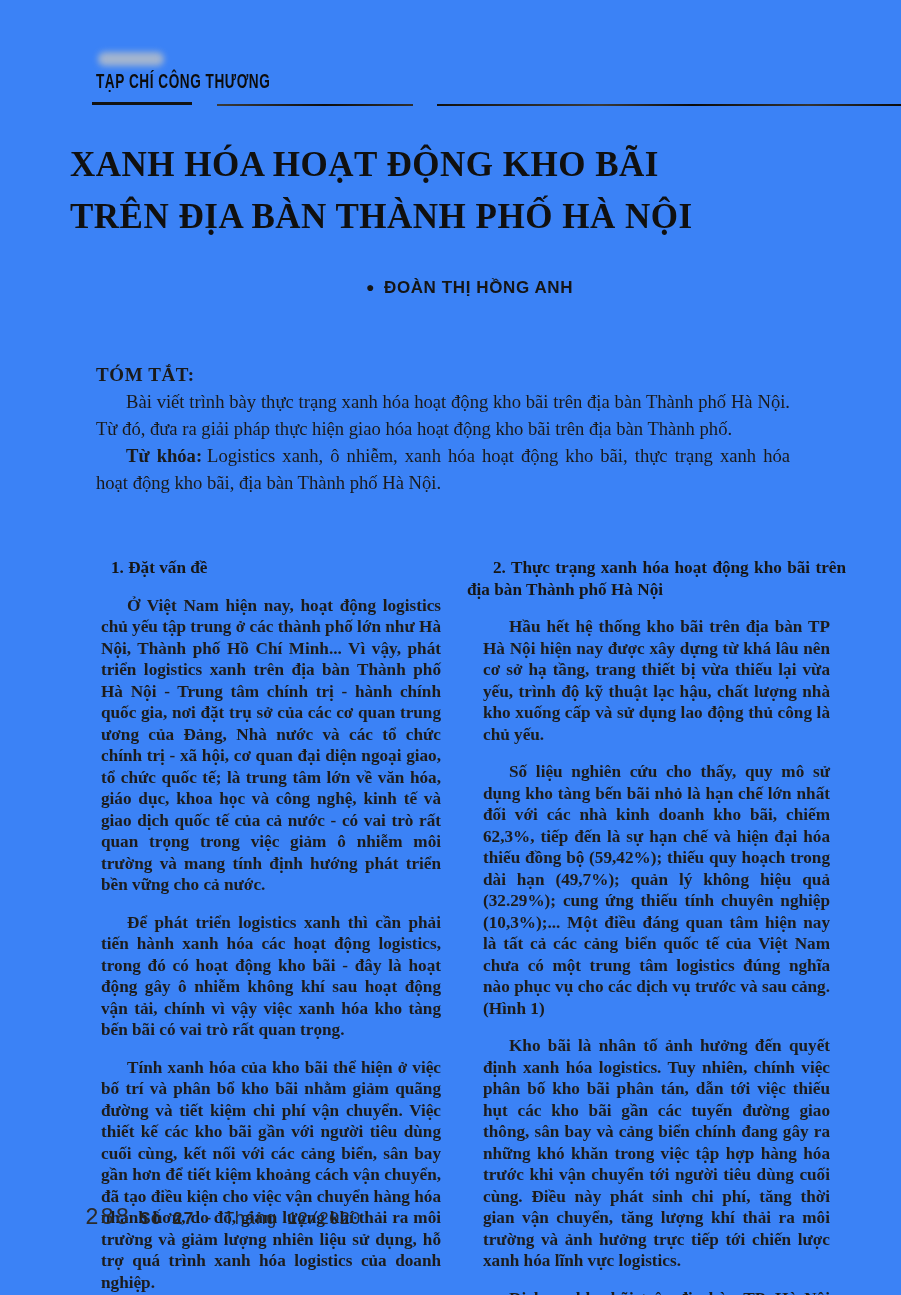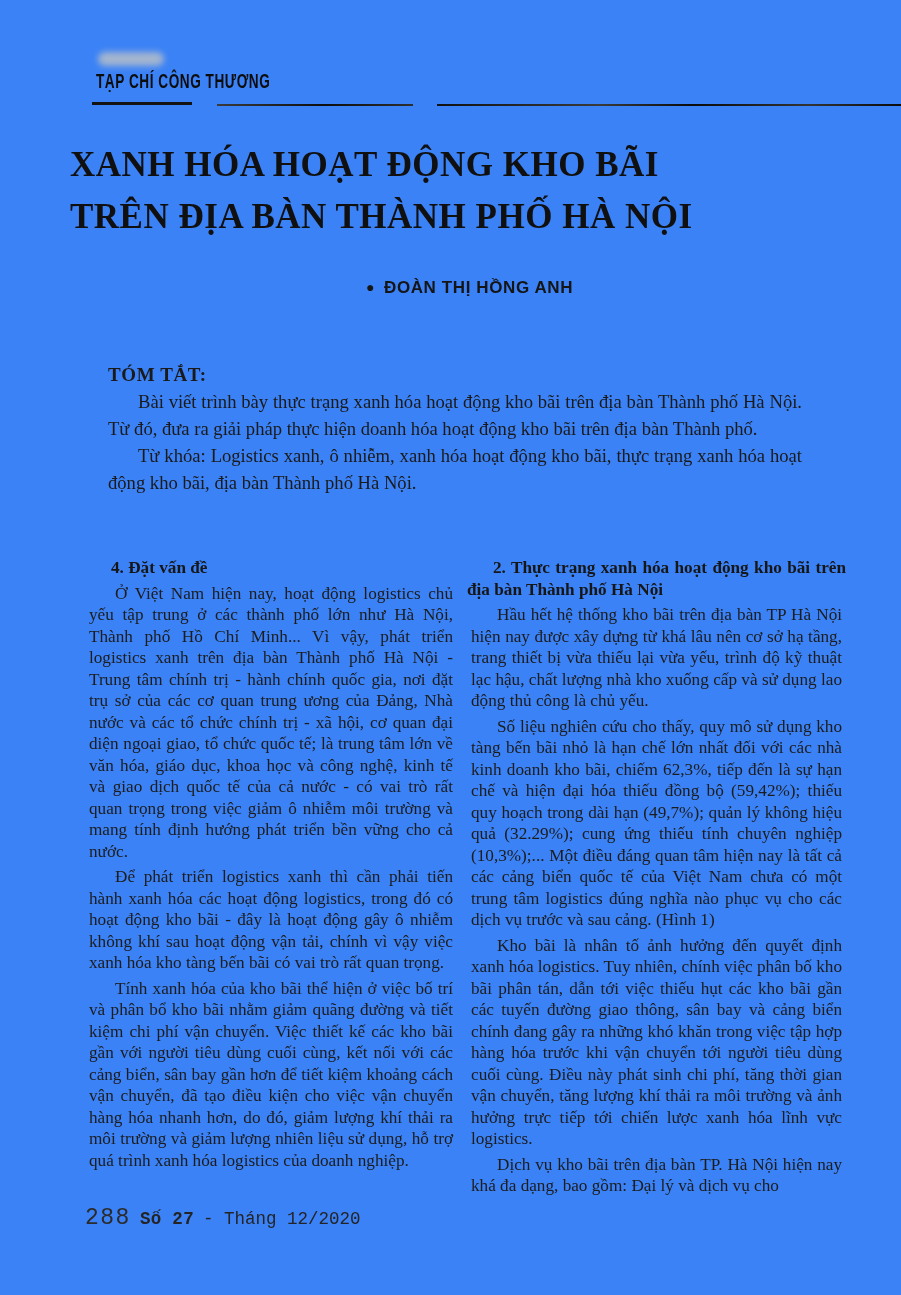--- a/index.html
+++ b/index.html
@@ -28,34 +28,34 @@
            text-align:left; font-size:35px; line-height:52px; font-weight:700;
            letter-spacing:.5px; color:#101010; }
 
   
   .author { position:absolute; left:82px; top:278px; width:775px; text-align:center;
             font-family:"Liberation Sans", sans-serif; font-weight:700; font-size:17px;
             letter-spacing:.6px; color:#151515; }
   .author .bullet { font-size:14px; margin-right:9px; position:relative; top:-1px; }
 
   
-  .abstract { position:absolute; left:108px; top:362px; width:694px;
+  .abstract { position:absolute; left:96px; top:362px; width:694px;
               font-size:18.6px; line-height:26.9px; text-align:justify; color:#1a1a1a; }
   .abstract-heading { font-weight:700; font-size:19px; letter-spacing:.6px; }
   .abstract p { margin:0; text-indent:30px; }
-  .kw-label { font-weight:400; margin-right:5px; }
+  .kw-label { font-weight:700; margin-right:5px; }
 
   
   .col { position:absolute; top:557px; font-size:17.2px; line-height:21.5px;
          text-align:justify; color:#1c1c1c; }
   .col-left  { left:85px;  width:372px; }
   .col-right { left:467px; width:379px; }
   .col h2 { font-size:17.2px; line-height:21.5px; font-weight:700; margin:0;
             text-indent:26px; text-align:justify; color:#161616; }
-  .col p  { margin:4px; text-indent:26px; }
+  .col p  { margin:16px; text-indent:26px;font-weight:bold; }
 
   
   .footer { position:absolute; left:85px; top:1205px;
             font-family:Liberation Mono, monospace; color:#242424; font-size:17.5px;
             display:flex; align-items:baseline; gap:9px; }
   .footer .pagenum { font-size:23px; letter-spacing:1.5px; color:#2b2b2b; }
   .footer .issue   { font-weight:700; letter-spacing:.3px; }
 </style>
 </head>
 <body>
@@ -70,26 +70,26 @@
   <div class="rule rule-c"></div>
 
   <h1 class="title"><span>XANH HÓA HOẠT ĐỘNG KHO BÃI</span><br><span>TRÊN ĐỊA BÀN THÀNH PHỐ HÀ NỘI</span></h1>
 
   <div class="author">
     <span class="bullet">●</span><span>ĐOÀN THỊ HỒNG ANH</span>
   </div>
 
   <div class="abstract">
     <div class="abstract-heading">TÓM TẮT:</div>
-    <p>Bài viết trình bày thực trạng xanh hóa hoạt động kho bãi trên địa bàn Thành phố Hà Nội. Từ đó, đưa ra giải pháp thực hiện doanh hóa hoạt động kho bãi trên địa bàn Thành phố.</p>
+    <p>Bài viết trình bày thực trạng xanh hóa hoạt động kho bãi trên địa bàn Thành phố Hà Nội. Từ đó, đưa ra giải pháp thực hiện giao hóa hoạt động kho bãi trên địa bàn Thành phố.</p>
     <p><span class="kw-label">Từ khóa:</span><span>Logistics xanh, ô nhiễm, xanh hóa hoạt động kho bãi, thực trạng xanh hóa hoạt động kho bãi, địa bàn Thành phố Hà Nội.</span></p>
   </div>
 
   <div class="col col-left">
-    <h2>4. Đặt vấn đề</h2>
+    <h2>1. Đặt vấn đề</h2>
     <p>Ở Việt Nam hiện nay, hoạt động logistics chủ yếu tập trung ở các thành phố lớn như Hà Nội, Thành phố Hồ Chí Minh... Vì vậy, phát triển logistics xanh trên địa bàn Thành phố Hà Nội - Trung tâm chính trị - hành chính quốc gia, nơi đặt trụ sở của các cơ quan trung ương của Đảng, Nhà nước và các tổ chức chính trị - xã hội, cơ quan đại diện ngoại giao, tổ chức quốc tế; là trung tâm lớn về văn hóa, giáo dục, khoa học và công nghệ, kinh tế và giao dịch quốc tế của cả nước - có vai trò rất quan trọng trong việc giảm ô nhiễm môi trường và mang tính định hướng phát triển bền vững cho cả nước.</p>
     <p>Để phát triển logistics xanh thì cần phải tiến hành xanh hóa các hoạt động logistics, trong đó có hoạt động kho bãi - đây là hoạt động gây ô nhiễm không khí sau hoạt động vận tải, chính vì vậy việc xanh hóa kho tàng bến bãi có vai trò rất quan trọng.</p>
     <p>Tính xanh hóa của kho bãi thể hiện ở việc bố trí và phân bổ kho bãi nhằm giảm quãng đường và tiết kiệm chi phí vận chuyển. Việc thiết kế các kho bãi gần với người tiêu dùng cuối cùng, kết nối với các cảng biển, sân bay gần hơn để tiết kiệm khoảng cách vận chuyển, đã tạo điều kiện cho việc vận chuyển hàng hóa nhanh hơn, do đó, giảm lượng khí thải ra môi trường và giảm lượng nhiên liệu sử dụng, hỗ trợ quá trình xanh hóa logistics của doanh nghiệp.</p>
   </div>
 
   <div class="col col-right">
     <h2>2. Thực trạng xanh hóa hoạt động kho bãi trên địa bàn Thành phố Hà Nội</h2>
     <p>Hầu hết hệ thống kho bãi trên địa bàn TP Hà Nội hiện nay được xây dựng từ khá lâu nên cơ sở hạ tầng, trang thiết bị vừa thiếu lại vừa yếu, trình độ kỹ thuật lạc hậu, chất lượng nhà kho xuống cấp và sử dụng lao động thủ công là chủ yếu.</p>
     <p>Số liệu nghiên cứu cho thấy, quy mô sử dụng kho tàng bến bãi nhỏ là hạn chế lớn nhất đối với các nhà kinh doanh kho bãi, chiếm 62,3%, tiếp đến là sự hạn chế và hiện đại hóa thiếu đồng bộ (59,42%); thiếu quy hoạch trong dài hạn (49,7%); quản lý không hiệu quả (32.29%); cung ứng thiếu tính chuyên nghiệp (10,3%);... Một điều đáng quan tâm hiện nay là tất cả các cảng biển quốc tế của Việt Nam chưa có một trung tâm logistics đúng nghĩa nào phục vụ cho các dịch vụ trước và sau cảng. (Hình 1)</p>
     <p>Kho bãi là nhân tố ảnh hưởng đến quyết định xanh hóa logistics. Tuy nhiên, chính việc phân bố kho bãi phân tán, dẫn tới việc thiếu hụt các kho bãi gần các tuyến đường giao thông, sân bay và cảng biển chính đang gây ra những khó khăn trong việc tập hợp hàng hóa trước khi vận chuyển tới người tiêu dùng cuối cùng. Điều này phát sinh chi phí, tăng thời gian vận chuyển, tăng lượng khí thải ra môi trường và ảnh hưởng trực tiếp tới chiến lược xanh hóa lĩnh vực logistics.</p>

